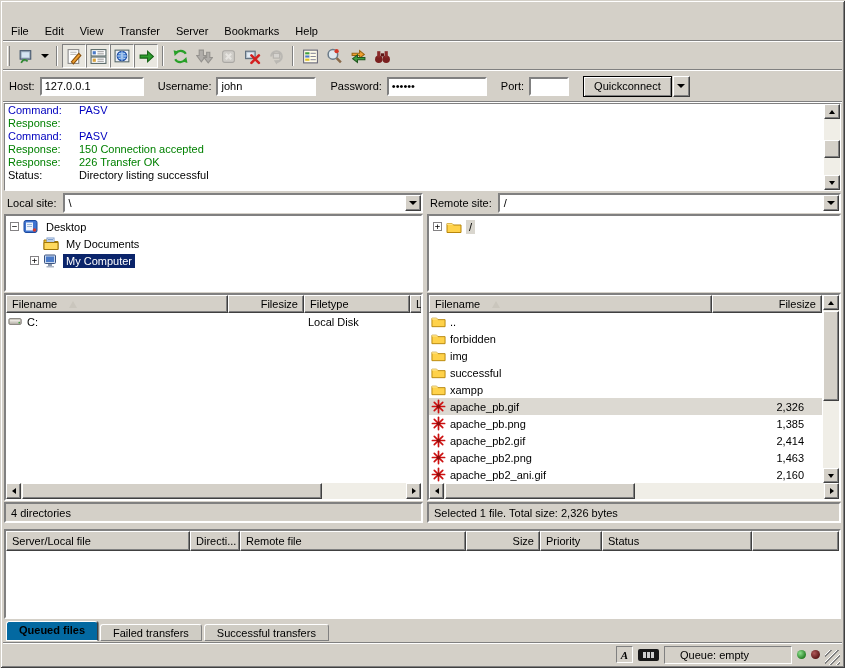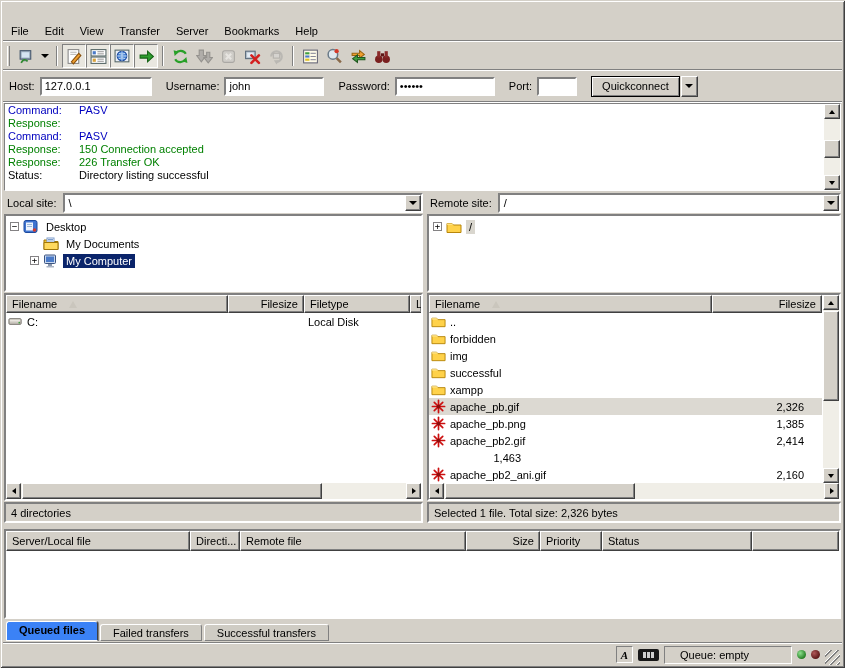--- a/index.html
+++ b/index.html
@@ -140,21 +140,21 @@
   .pstatus.remote{left:427px;width:414px;}
   
   .queue-panel{position:absolute;top:529px;left:4px;width:837px;height:90px;
     border:2px solid;border-color:#808080 #fff #fff #808080;background:#fff;overflow:hidden;}
   .qhead{display:flex;height:20px;background:#d4d0c8;}
   .qhead .hcell{height:20px;}
   
   .tabs{position:absolute;top:620px;left:6px;height:21px;display:flex;align-items:flex-end;gap:2px;}
   .tab{background:#cfccc4;border:1px solid;border-color:#fff #808080 #808080 #fff;
     border-radius:3px 3px 0 0;padding:2px 12px;height:17px;white-space:nowrap;}
-  .tab.active{background:#3b82f6;font-weight:bold;height:20px;border-bottom:1px solid #fff;
+  .tab.active{background:#0369a1;font-weight:bold;height:20px;border-bottom:1px solid #fff;
     border-color:#fff #404040 #fff #fff;box-shadow:1px 0 0 #808080;}
   
   .statusbar{position:absolute;left:3px;right:3px;bottom:3px;height:22px;
     border-top:1px solid #fff;box-shadow:0 -1px 0 #808080;
     display:flex;align-items:center;justify-content:flex-end;gap:5px;padding-right:2px;}
   .dt-badge{width:17px;height:17px;background:#d4d0c8;border:1px solid;
     border-color:#808080 #fff #fff #808080;display:flex;align-items:center;justify-content:center;
     font-style:italic;font-weight:bold;font-size:11px;font-family:"Liberation Serif",serif;}
   .speed-badge{width:21px;height:12px;background:#181818;border-radius:2px;
     display:flex;align-items:center;justify-content:center;gap:1px;}
@@ -337,21 +337,21 @@
           <circle cx="11.5" cy="10.5" r="3.5" fill="#7a1f1f"></circle>
           <rect x="3" y="3" width="3" height="6" fill="#8a2a2a"></rect>
           <rect x="10" y="3" width="3" height="6" fill="#8a2a2a"></rect>
           <rect x="6.5" y="5" width="3" height="3" fill="#5e1515"></rect>
         </svg>
     </span>
   </div>
 
   <div class="quickbar">
     <span class="qlabel">Host:</span>
-    <input class="qinput" style="width: 112px;" value="127.0.0.1">
+    <input class="qinput" style="width: 104px;" value="127.0.0.1">
     <span class="qlabel">Username:</span>
     <input class="qinput" style="width: 100px;" value="john">
     <span class="qlabel">Password:</span>
     <input class="qinput" style="width: 100px;" value="••••••">
     <span class="qlabel">Port:</span>
     <input class="qinput" style="width: 40px;" value="">
     <button class="btn">Quickconnect</button>
     <span class="btn-drop">
         <span class="caret-down"></span>
       </span>
@@ -620,20 +620,30 @@
                 <use href="#i-apache"></use>
               </svg>
 
             </span>
             <span>apache_pb2.gif</span>
           </span>
           <span class="fcell right" style="width:100px">2,414</span>
         </div>
 
         <div class="frow apache">
+          <span class="fcell" style="width:283px">
+            <span class="ficon">
+
+              <svg class="ic-apache" viewBox="0 0 16 16">
+                <use href="#i-apache"></use>
+              </svg>
+
+            </span>
+            <span>apache_pb2.png</span>
+          </span>
           <span class="fcell right" style="width:100px">1,463</span>
         </div>
 
         <div class="frow apache">
           <span class="fcell" style="width:283px">
             <span class="ficon">
 
               <svg class="ic-apache" viewBox="0 0 16 16">
                 <use href="#i-apache"></use>
               </svg>

